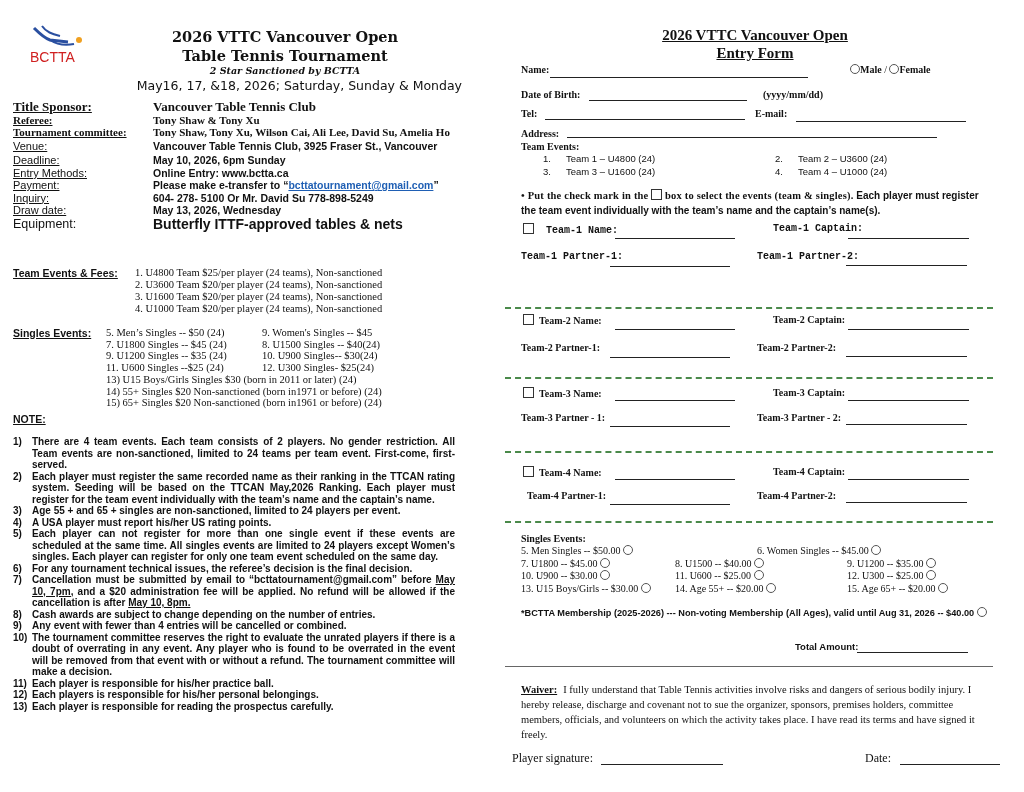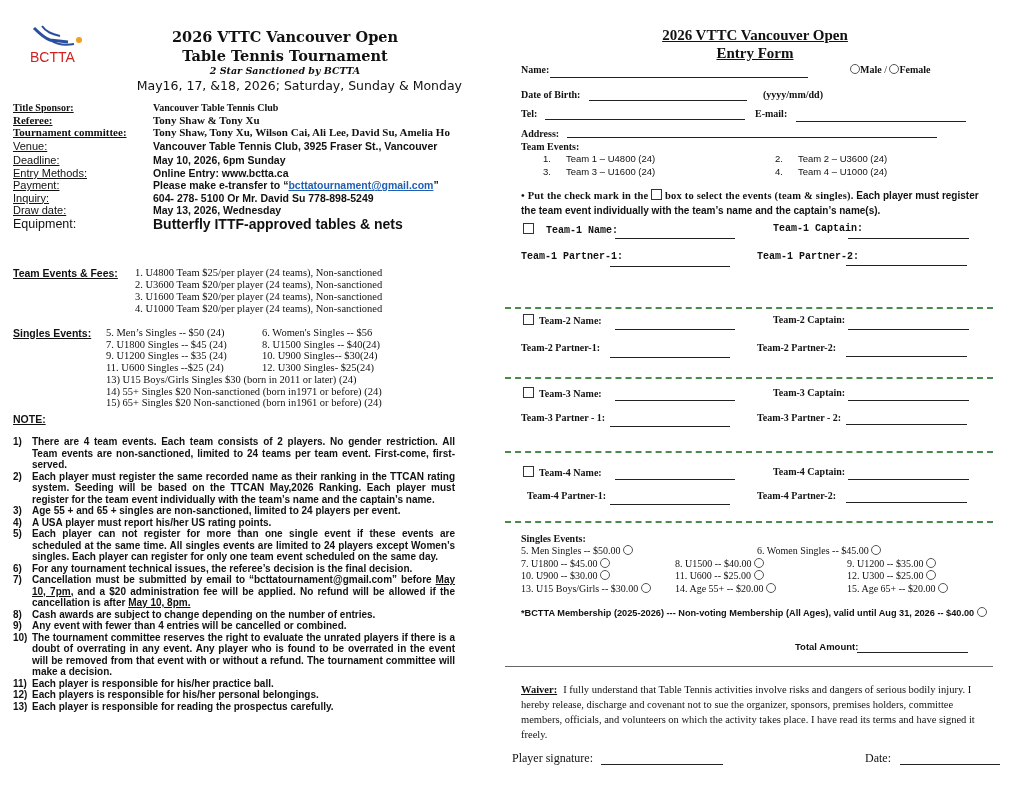--- a/index.html
+++ b/index.html
@@ -18,21 +18,21 @@
   .info { position: absolute; left: 13px; top: 101px; width: 460px; }
   .info .row { display: flex; height: 12.4px; align-items: center; }
   .info .lbl { width: 140px; font-size: 11px; text-decoration: underline; white-space: nowrap; }
   .info .val { font-size: 11px; white-space: nowrap; }
   .info .serif-b .lbl, .info .serif-b .val { font-family: "Liberation Serif", serif; font-weight: bold; }
   .info .sans .lbl, .info .sans .val { font-family: "Liberation Sans", sans-serif; font-weight: normal; }
   .info .sans .val { font-weight: bold; font-size: 10.5px; }
   .info .row.big { height: 15px; }
   .info .row.big .lbl { font-size: 12.5px; text-decoration: none; }
   .info .row.big .val { font-size: 14px; font-weight: bold; }
-  .info .row.title .lbl, .info .row.title .val { font-size: 10px; }
+  .info .row.title .lbl, .info .row.title .val { font-size: 13px; }
   .info .row.t-large { height: 16px; }
   .info .lbl.noul { text-decoration: none; }
   a.mail { color: #1f5fb4; text-decoration: underline; }
 
   .team-fees { position: absolute; left: 13px; top: 267px; width: 460px; display: flex; }
   .team-fees .lbl { width: 122px; font-family: "Liberation Sans", sans-serif; font-weight: bold; font-size: 10.5px; text-decoration: underline; }
   .team-fees ul { list-style: none; font-size: 10.5px; line-height: 12px; }
 
   .singles { position: absolute; left: 13px; top: 327px; width: 460px; display: flex; }
   .singles .lbl { width: 93px; font-family: "Liberation Sans", sans-serif; font-weight: bold; font-size: 10.5px; text-decoration: underline; }
@@ -159,21 +159,21 @@
       <li>3. U1600 Team  $20/per player (24 teams),  Non-sanctioned</li>
       <li>4. U1000 Team  $20/per player (24 teams),  Non-sanctioned</li>
     </ul>
   </div>
 
   <div class="singles">
     <span class="lbl">Singles Events:</span>
     <div class="grid">
       <div class="pair">
           <span>5. Men’s Singles -- $50 (24)</span>
-          <span>6. Women's Singles -- $56</span>
+          <span>9. Women's Singles -- $45</span>
         </div>
       <div class="pair">
           <span>7. U1800 Singles -- $45 (24)</span>
           <span>8. U1500 Singles -- $40(24)</span>
         </div>
       <div class="pair">
           <span>9. U1200 Singles -- $35 (24)</span>
           <span>10. U900 Singles--   $30(24)</span>
         </div>
       <div class="pair">

